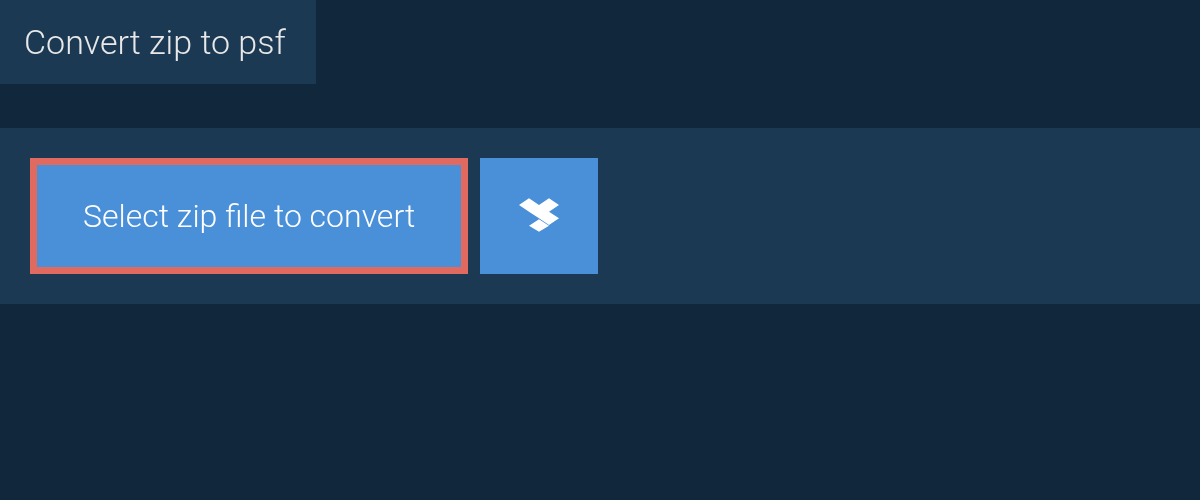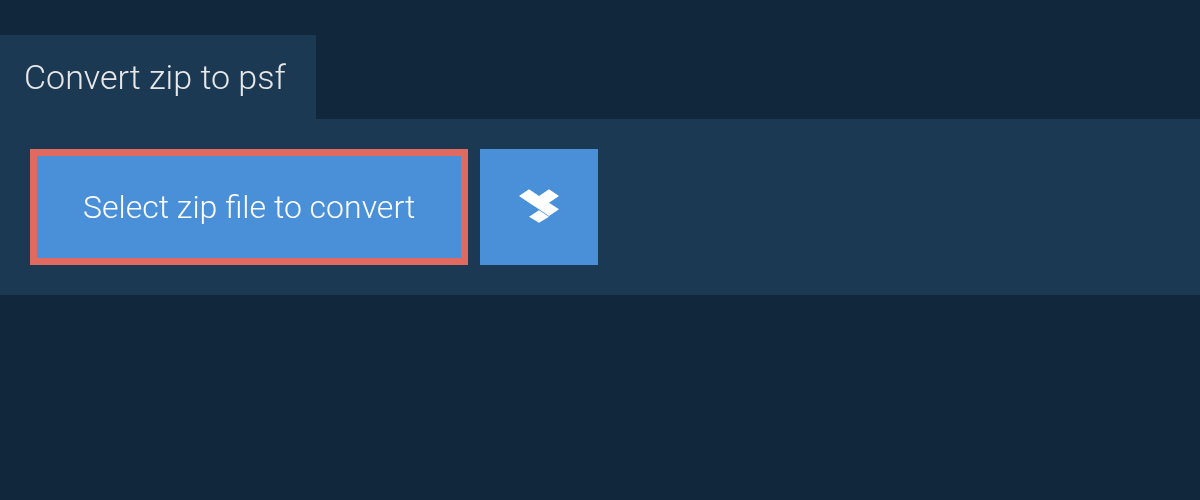--- a/index.html
+++ b/index.html
@@ -14,26 +14,26 @@
       height: 500px;
       overflow: hidden;
     }
     .tab-header {
       background: #1c3954;
       display: inline-block;
       padding: 22px 30px 22px 24px;
       color: #e8e8e8;
       font-size: 34px;
       font-weight: 300;
-      margin-top: 35px;
     }
     .panel {
       background: #1c3954;
       padding: 30px 30px 30px 30px;
       width: 100%;
+      margin-top: 44px;
     }
     .button-row {
       display: flex;
       gap: 12px;
       align-items: stretch;
     }
     .select-button {
       background: #4a90d9;
       border: 7px solid #e06a5f;
       color: #ffffff;

